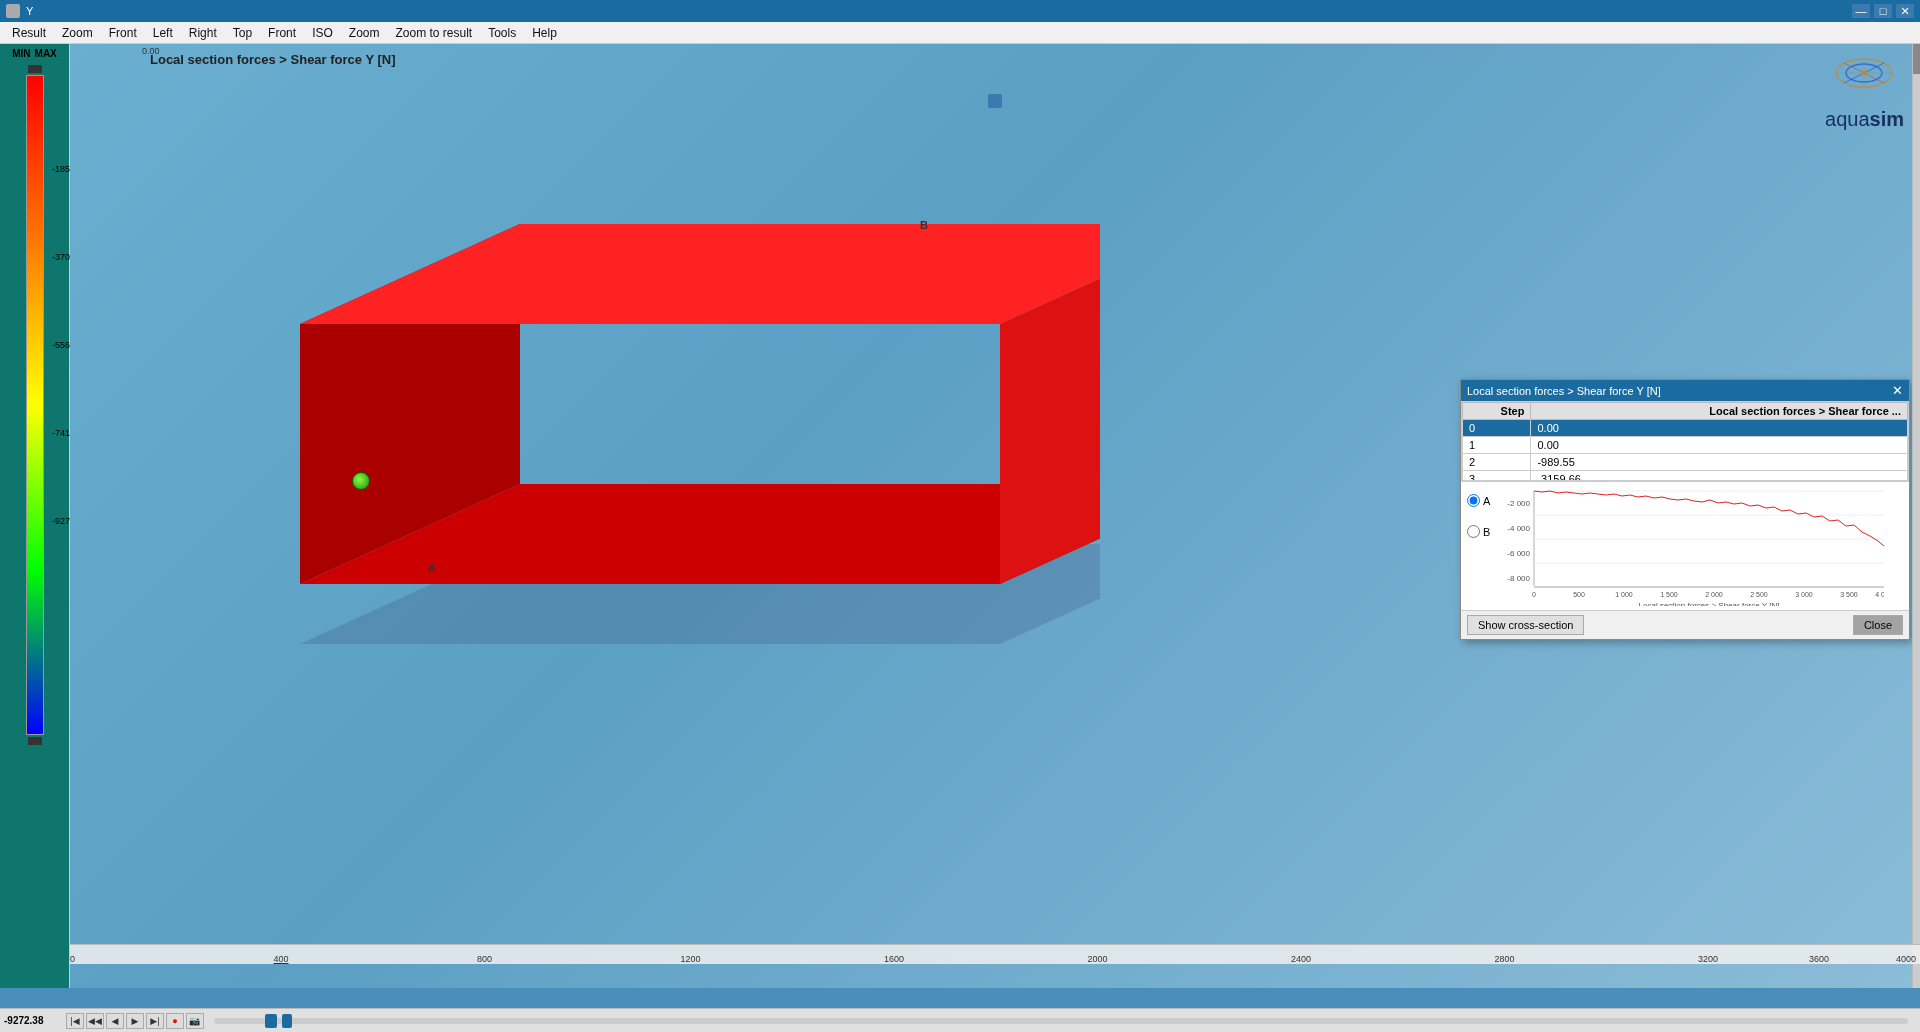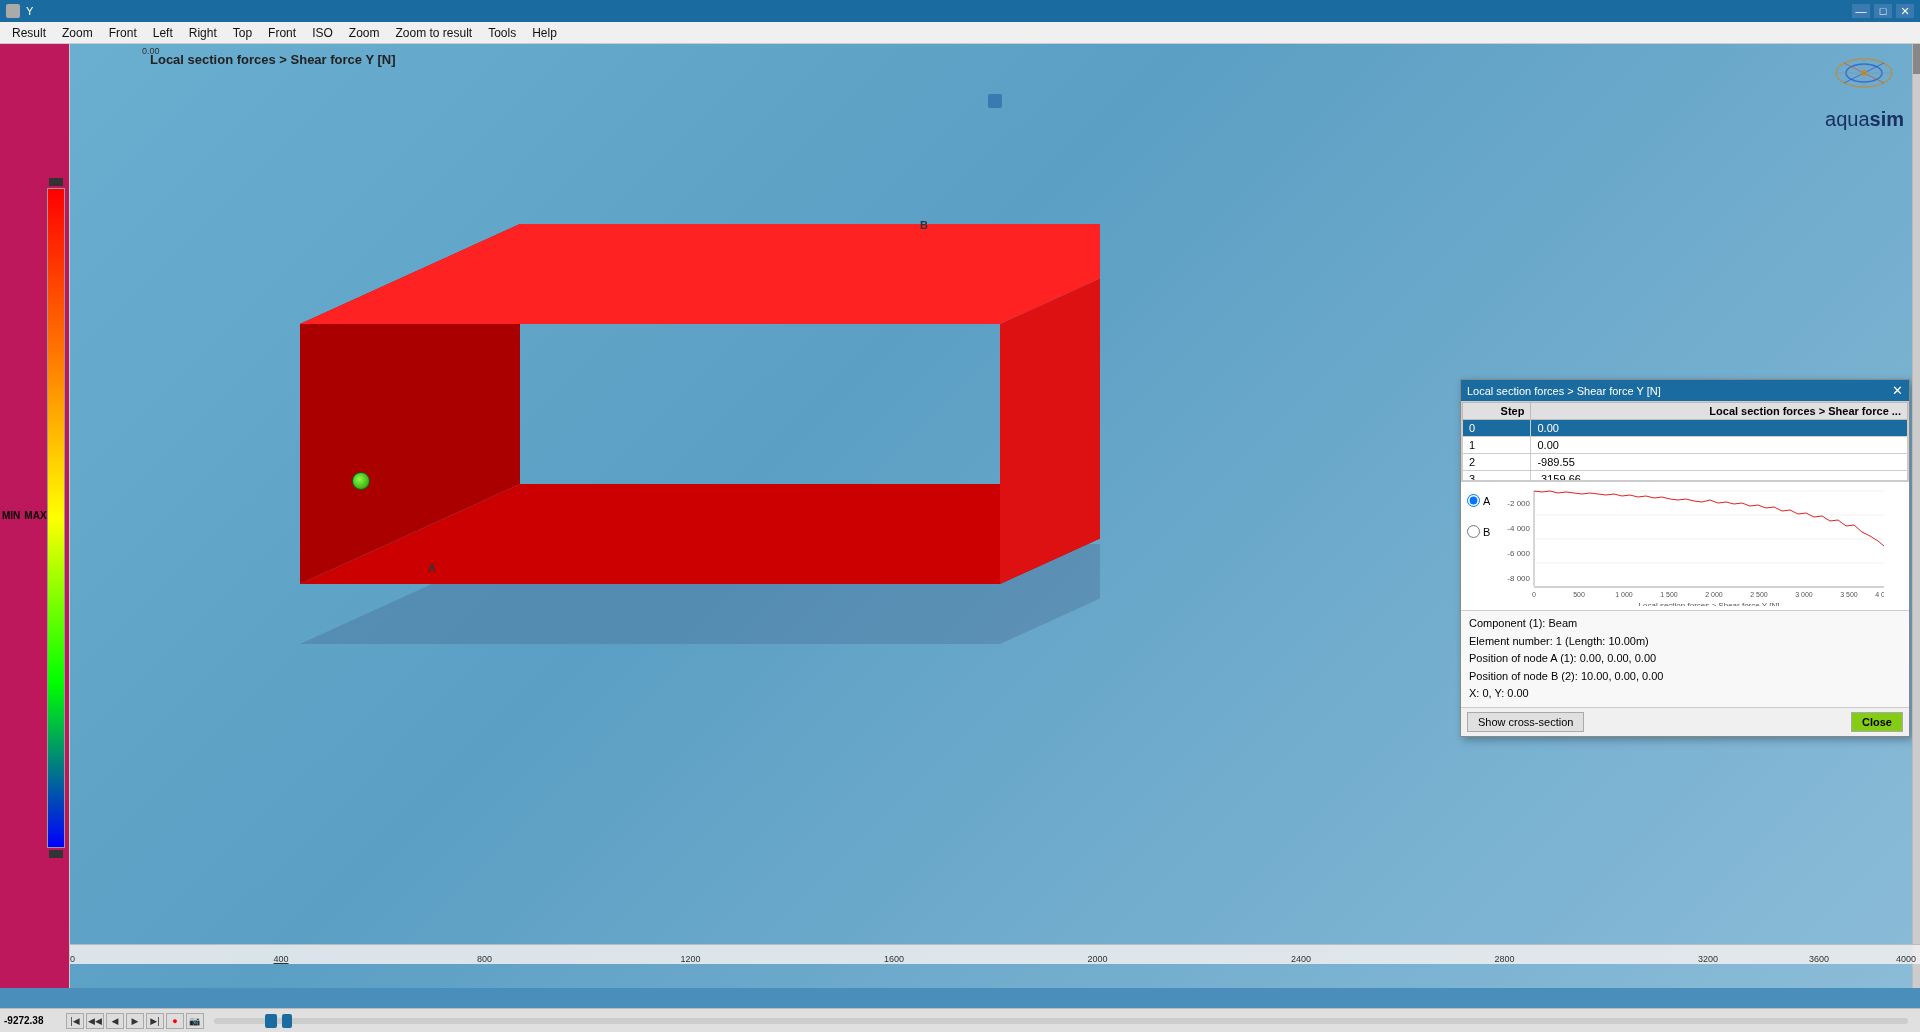--- a/index.html
+++ b/index.html
@@ -26,22 +26,22 @@
     }
     #menubar span {
       padding: 2px 8px; font-size: 12px; cursor: pointer; color: #111;
     }
 
     
     #main { width: 100%; height: calc(100% - 22px - 22px - 22px - 24px); position: relative; background: #5b9fc4; }
 
     
     #colorscale {
-      position: absolute; left: 0; top: 0; width: 70px; height: 100%; background: #be185d;
-      border-right: 1px solid #ccc; display: flex; flex-direction: row; align-items: center;
+      position: absolute; left: 0; top: 0; width: 70px; height: 100%; background: #0f766e;
+      border-right: 1px solid #ccc; display: flex; flex-direction: column; align-items: center;
       padding: 4px 2px;
     }
     #scale-labels { display: flex; gap: 4px; font-size: 10px; font-weight: bold; margin-bottom: 2px; }
     #scale-bar {
       width: 18px; height: 660px; position: relative;
       background: linear-gradient(to bottom, #ff0000, #ff7700, #ffff00, #00ff00, #0000ff);
       border: 1px solid #999;
     }
     .scale-tick { position: absolute; right: -45px; font-size: 9px; white-space: nowrap; }
 
@@ -341,31 +341,24 @@
             <text x="355" y="111" font-size="7" text-anchor="middle" fill="#555">3 500</text>
             <text x="390" y="111" font-size="7" text-anchor="middle" fill="#555">4 000</text>
 
             <polyline fill="none" stroke="#dd2222" stroke-width="1" points="40,5 48,6 56,5 64,7 72,6 80,7 88,8 96,7 104,8 112,9 120,8 128,10 136,9 144,11 152,10 160,12 168,11 176,13 184,14 192,13 200,15 208,16 216,14 224,17 232,16 240,18 248,17 256,20 264,19 272,22 280,21 288,25 296,24 304,28 312,27 320,31 328,30 336,35 344,34 352,40 360,39 368,46 376,50 384,55 390,60"></polyline>
 
             <text x="215" y="122" font-size="8" text-anchor="middle" fill="#555">Local section forces &gt; Shear force Y [N]</text>
           </svg>
         </div>
       </div>
 
-      <div id="dialog-info">
-        <div>Component (1): Beam</div>
-        <div>Element number: 1 (Length: 10.00m)</div>
-        <div>Position of node A (1): 0.00, 0.00, 0.00</div>
-        <div>Position of node B (2): 10.00, 0.00, 0.00</div>
-        <div>X: 0, Y: 0.00</div>
-      </div>
 
       <div id="dialog-bottom">
         <button class="dialog-btn">Show cross-section</button>
-        <button class="dialog-btn" style="background:#84cc16; font-weight:bold;">Close</button>
+        <button class="dialog-btn" style="background:#a3a3a3; font-weight:normal;">Close</button>
       </div>
     </div>
 
     <div id="vscroll" style="position:absolute; right:0; top:0; width:8px; height:100%; background:#ccc;">
       <div id="vscroll-thumb"></div>
     </div>
 
   </div>
 
   <div id="ruler" style="position:absolute; bottom:24px; left:70px; right:0; height:20px; background:rgba(240,240,240,0.85); border-top:1px solid #bbb; display:flex; align-items:center;">

